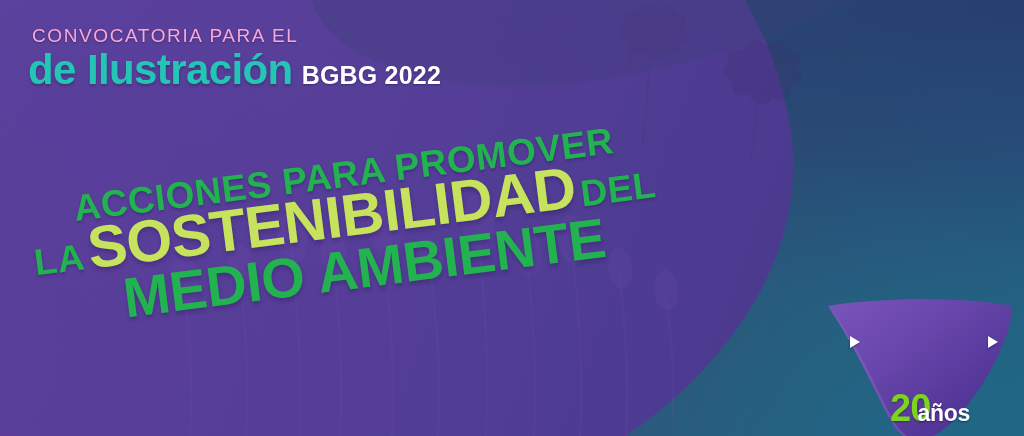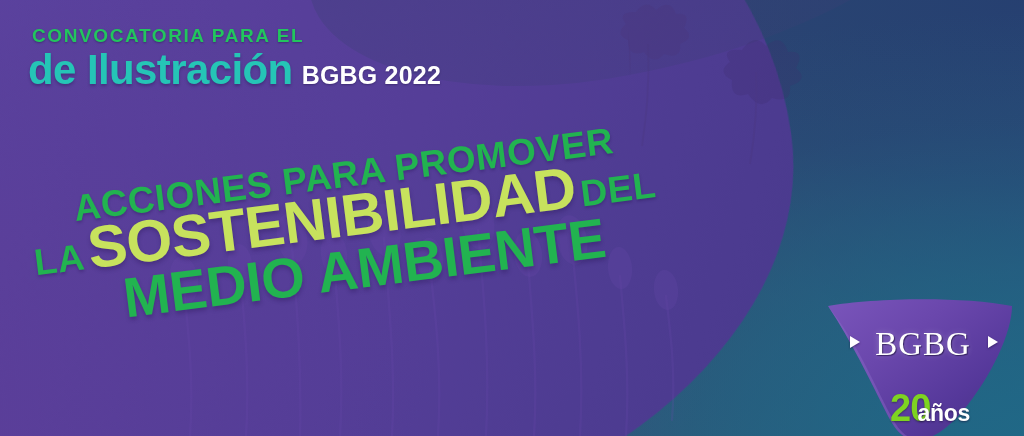--- a/index.html
+++ b/index.html
@@ -104,23 +104,23 @@
   .flora svg { position: absolute; }
 
   
   .headblock {
     position: absolute;
     left: 28px;
     top: 26px;
     z-index: 6;
   }
   .kicker {
-    color: #22c55e;
+    color: #f9a8d4;
     font-size: 19px;
-    font-weight: bold;
+    font-weight: normal;
     letter-spacing: 1.6px;
     line-height: 1;
     margin: 0 0 4px 4px;
     text-shadow: 0 1px 2px rgba(20,10,50,0.35);
   }
   .bigline {
     color: #25c5b6;
     font-size: 42px;
     font-weight: bold;
     line-height: 0.98;
@@ -330,20 +330,19 @@
           <stop offset="70%" stop-color="#55389a"></stop>
           <stop offset="100%" stop-color="#43307f"></stop>
         </linearGradient>
       </defs>
       <path d="M16 14 C60 6 150 4 200 14 C200 40 180 84 150 120 C132 140 118 148 104 148 C92 148 84 140 74 120 C58 88 40 50 16 14 Z" fill="url(#lgrad)"></path>
       <path d="M16 14 C46 52 62 92 78 122 C86 138 94 146 104 147 C92 148 84 140 74 120 C58 88 40 50 16 14 Z" fill="#8a6bc8" fill-opacity="0.45"></path>
     </svg>
     <div class="logo-inner">
       <span class="arrow left"></span>
       <span class="arrow right"></span>
-      <div class="logo-bgbg">BGBG</div>
       <div class="logo-anios">
         <span class="num20">20</span><span class="anios">años</span>
       </div>
     </div>
   </div>
 
 </div>
 
 </body></html>

